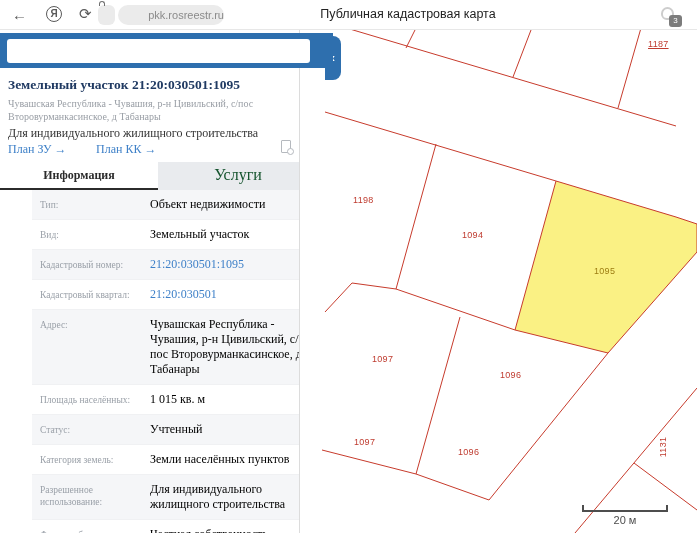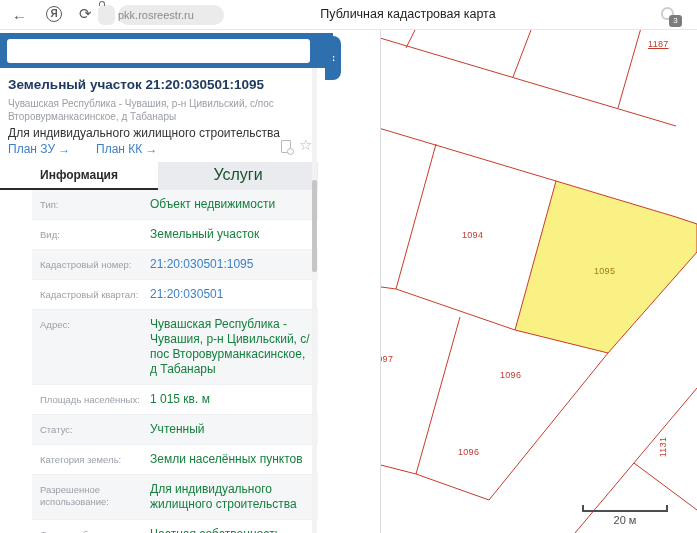--- a/index.html
+++ b/index.html
@@ -13,21 +13,21 @@
   #yandex-ic { position:absolute; left:46px; top:6px; width:16px; height:16px;
     border:1.5px solid #5a5a5a; border-radius:50%; color:#5a5a5a; font-size:10px;
     text-align:center; line-height:14px; font-weight:bold; }
   .chip { position:absolute; top:5px; height:20px; background:#ebebeb; border-radius:6px; }
   #lock-chip { left:98px; width:17px; }
   .lock { position:relative; width:8px; height:6px; background:#6f6f6f; border-radius:1px;
     margin:9px auto 0; }
   .lock::before { content:""; position:absolute; left:1px; top:-4px; width:4px; height:4px;
     border:1.5px solid #6f6f6f; border-bottom:none; border-radius:3px 3px 0 0; }
   #url-chip { left:118px; width:106px; border-radius:10px; color:#8b8b8b; font-size:11px;
-    text-align:left; line-height:20px; }
+    text-align:right; line-height:20px; }
   #page-title { position:absolute; left:288px; top:7px; width:240px; text-align:center;
     color:#222; font-size:12.5px; }
   #notif-ic { position:absolute; left:661px; top:7px; width:13px; height:13px;
     border:2px solid #cdcdcd; border-radius:50% 50% 45% 45%; }
   #notif-badge { position:absolute; left:669px; top:15px; min-width:13px; height:12px;
     background:#7c7c7c; border-radius:3px; color:#fff; font-size:8px; text-align:center;
     line-height:12px; }
 
   
   #map { position:absolute; left:322px; top:30px; width:375px; height:503px;
@@ -60,22 +60,22 @@
   #search-input { position:absolute; left:114px; top:41px; width:158px; height:20px;
     border:none; outline:none; font-size:12.5px; color:#222;
     font-family:"Liberation Sans",sans-serif; }
   #clear-ic { position:absolute; left:278px; top:42px; font-size:14px; color:#a7a7a7; cursor:pointer; }
   #mag { position:absolute; left:292px; top:44px; width:9px; height:9px;
     border:2px solid #2e6fae; border-radius:50%; cursor:pointer; }
   #mag::after { content:""; position:absolute; left:7px; top:7px; width:2px; height:6px;
     background:#2e6fae; transform:rotate(-45deg); }
 
   
-  #panel { position:absolute; left:0; top:30px; width:381px; height:503px;
-    background:#fff; border-right:1px solid #dcdcdc; z-index:20; overflow:hidden; }
+  #panel { position:absolute; left:0; top:30px; width:300px; height:503px;
+    background:#fff; border-right:1px solid #dcdcdc; z-index:20; overflow:hidden;font-family:Liberation Serif, serif; }
   #obj-title { position:absolute; left:8px; top:47px; font-size:13.5px; font-weight:bold;
     color:#203a62; }
   #obj-addr { position:absolute; left:8px; top:68px; font-size:10px; color:#999ea5;
     line-height:12.5px; }
   #obj-usage { position:absolute; left:8px; top:96px; font-size:12px; color:#333; }
   .plan-link { position:absolute; top:112px; font-size:12px; color:#3e80c8; cursor:pointer; }
   #plan-zu { left:8px; } #plan-kk { left:96px; }
   #docsearch-ic { position:absolute; left:281px; top:110px; width:10px; height:13px;
     border:1.5px solid #b5b9be; border-radius:1px; cursor:pointer; }
   #docsearch-ic::after { content:""; position:absolute; right:-4px; bottom:-3px; width:5px;
@@ -86,21 +86,21 @@
   #tab-info { width:158px; background:#fff; border-bottom:2px solid #2b2b2b;
     font-size:12px; font-weight:bold; color:#2b2b2b; text-align:center;
     line-height:26px; cursor:pointer; }
   #tab-services { width:160px; background:#e9ebee; font-size:16px; color:#14532d;
     text-align:center; line-height:26px; cursor:pointer; }
 
   #info-table { position:absolute; left:0; top:160px; width:318px; }
   .row { display:flex; padding:7px 8px; border-bottom:1px solid #f0f1f3;margin-left:32px; }
   .row:nth-child(odd) { background:#f5f6f8; }
   .row .lbl { flex:0 0 110px; font-size:9.5px; color:#9aa0a8; padding-top:2px; line-height:12px; }
-  .row .val { flex:1; font-size:12px; color:#15803d; line-height:15px; }
+  .row .val { flex:1; font-size:12px; color:#000000; line-height:15px; }
   .row .val.link { color:#3e80c8; cursor:pointer; }
 
   #scroll-track { position:absolute; left:312px; top:38px; width:5px; height:465px; background:#f2f2f2; }
   #scroll-thumb { position:absolute; left:0; top:112px; width:5px; height:92px;
     background:#c5c5c5; border-radius:2px; cursor:pointer; }
 </style>
 </head>
 <body>
 
 <div id="browser-bar">

